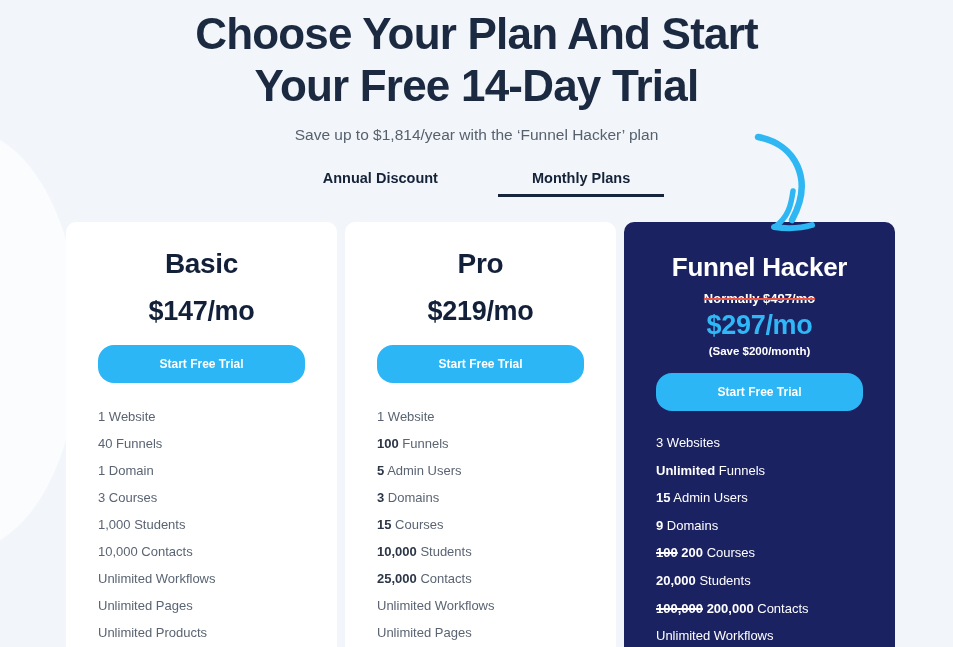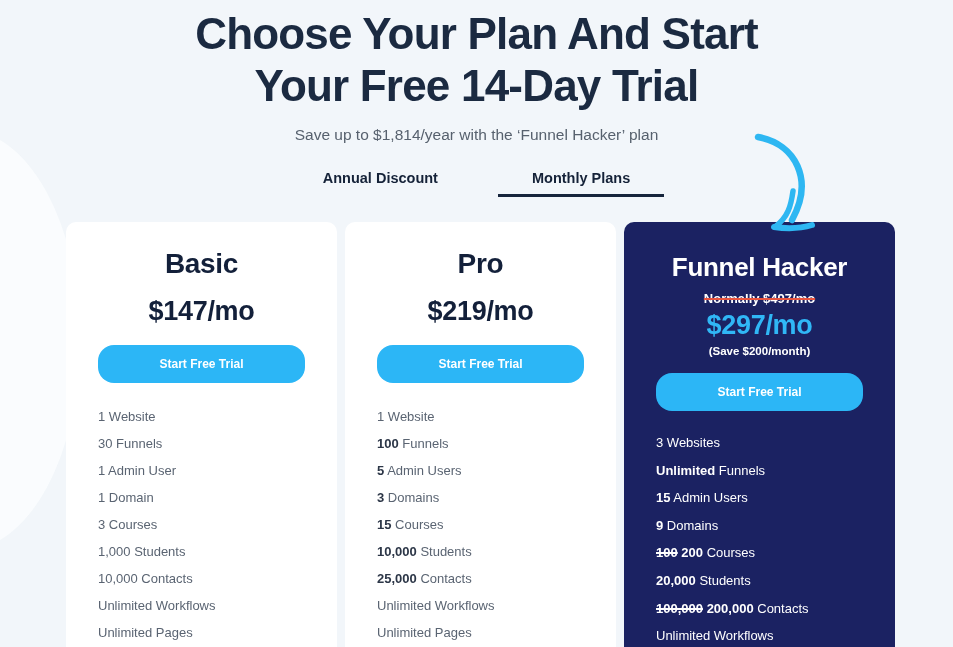--- a/index.html
+++ b/index.html
@@ -228,22 +228,21 @@
     <button class="tab active">Monthly Plans</button>
   </nav>
 
 <div class="plans" id="plans">
     <div class="card light">
       <div class="plan-name">Basic</div>
       <div class="plan-price">$147/mo</div>
       <button class="cta">Start Free Trial</button>
       <ul class="features">
         <li><span>1 Website</span></li>
-        <li><span>30 Funnels</span></li>
-        <li><span>1 Admin User</span></li>
+        <li><span>40 Funnels</span></li>
         <li><span>1 Domain</span></li>
         <li><span>3 Courses</span></li>
         <li><span>1,000 Students</span></li>
         <li><span>10,000 Contacts</span></li>
         <li><span>Unlimited Workflows</span></li>
         <li><span>Unlimited Pages</span></li>
         <li><span>Unlimited Products</span></li>
       </ul>
     </div>
     <div class="card light">

